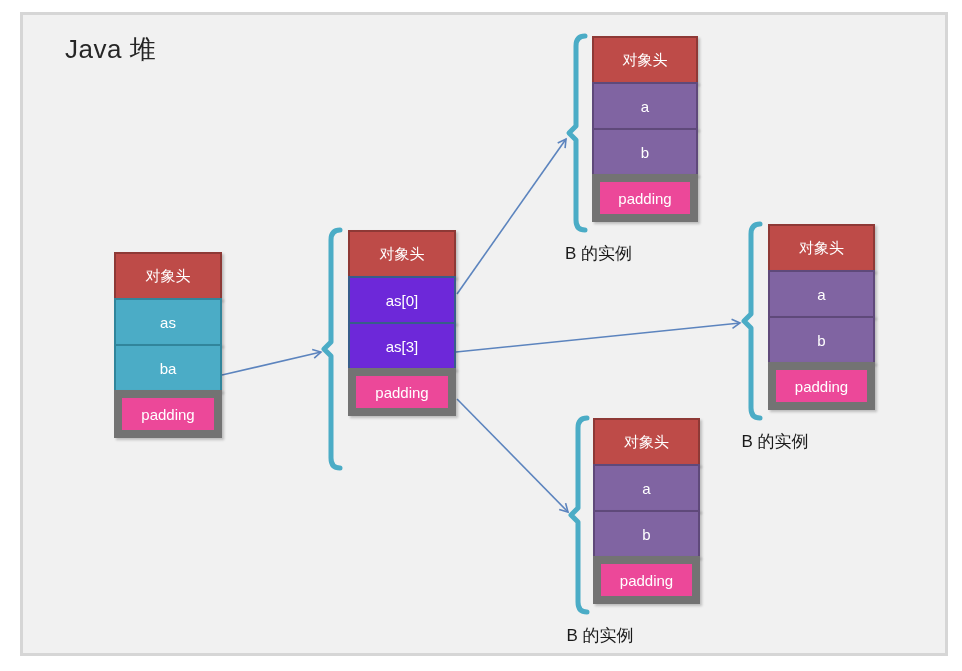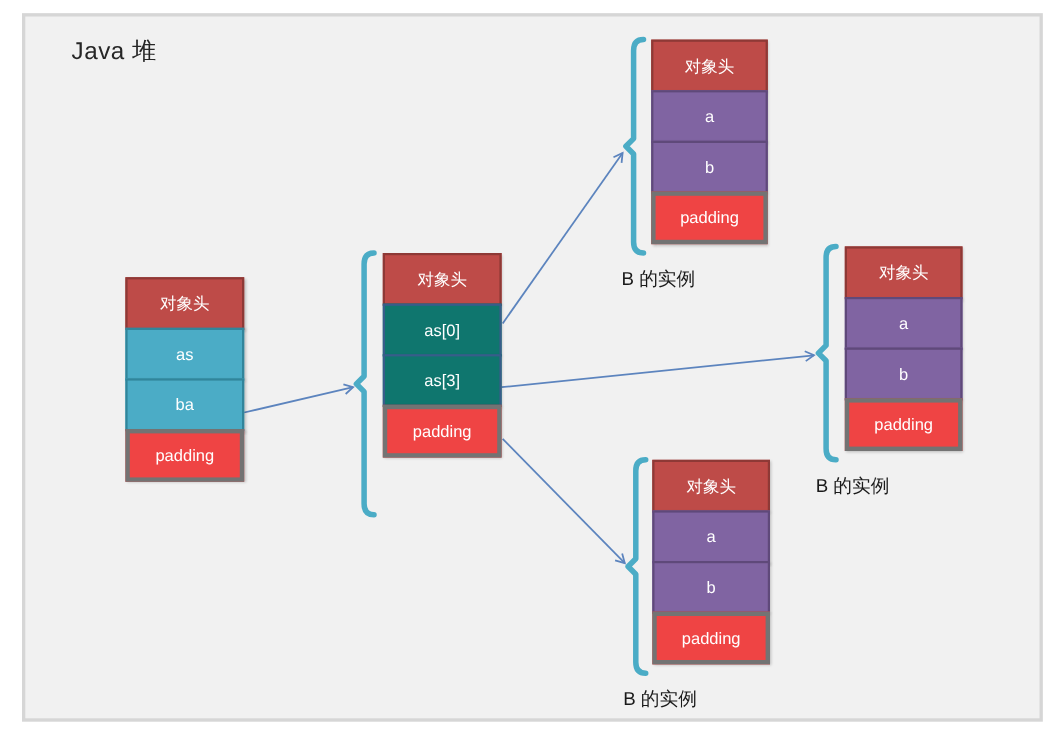--- a/index.html
+++ b/index.html
@@ -10,39 +10,39 @@
     overflow: hidden;
   }
   .panel {
     position: absolute; left: 20px; top: 12px;
     width: 928px; height: 644px;
     background: #f1f1f1;
     border: 3px solid #d6d6d6;
   }
   .diagram-title {
     position: absolute; left: 65px; top: 32px;
-    font-size: 22px; color: #262626; letter-spacing: 0.5px;
+    font-size: 26px; color: #262626; letter-spacing: 0.5px;
   }
   svg.overlay {
     position: absolute; left: 0; top: 0; width: 962px; height: 671px;
     pointer-events: none;
   }
   .stack { position: absolute; }
   .cell {
     position: relative; width: 100%; height: 48px; margin-top: -2px;
     display: flex; align-items: center; justify-content: center;
     color: #ffffff; font-size: 15px;
     box-shadow: 1.5px 1.5px 2.5px rgba(0,0,0,0.22);
   }
   .cell:first-child { margin-top: 0; }
   .cell.header  { background: #be4b48; border: 2px solid #8e3936; }
   .cell.teal    { background: #4bacc6; border: 2px solid #31859b; }
-  .cell.blue    { background: #0f766e; border: 2px solid #385d8a; }
+  .cell.blue    { background: #6d28d9; border: 2px solid #385d8a; }
   .cell.purple  { background: #8064a2; border: 2px solid #5f497a; }
-  .cell.padding { background: #ef4444; border: 4px solid #737373; }
+  .cell.padding { background: #ec4899; border: 8px solid #737373; }
   .stack-label {
     position: absolute; left: 50%; transform: translateX(-50%);
     width: 160px; text-align: left;
     font-size: 17px; color: #1a1a1a; white-space: nowrap;
   }
 </style>
 </head>
 <body>
 
 <div class="panel"></div>

